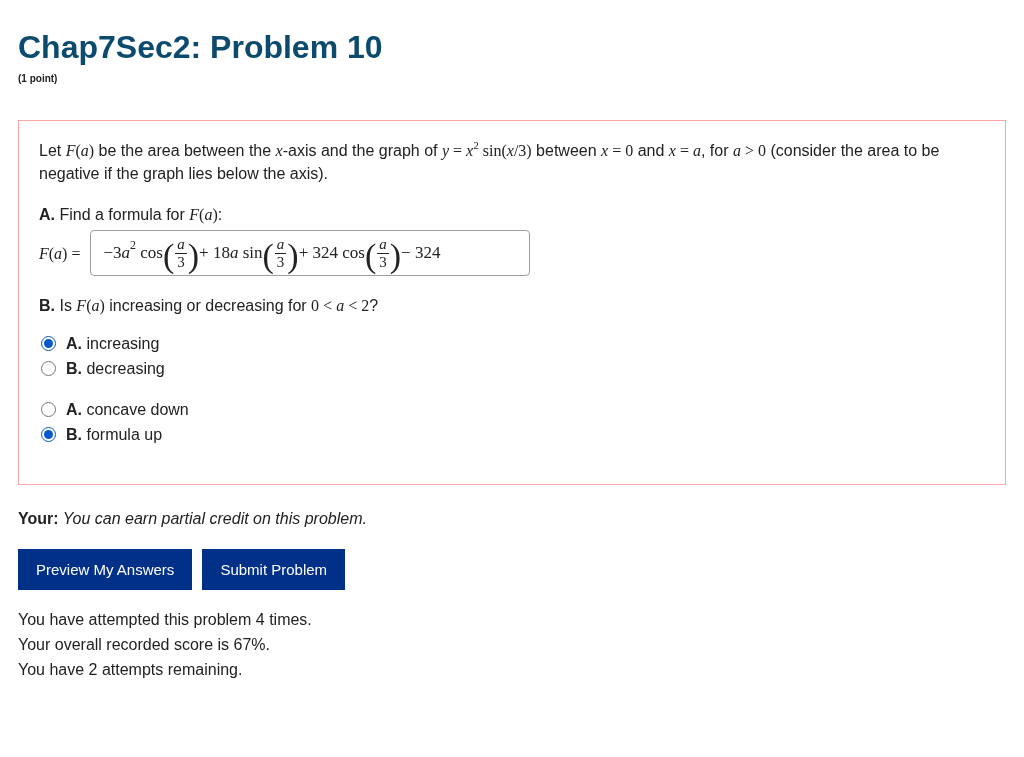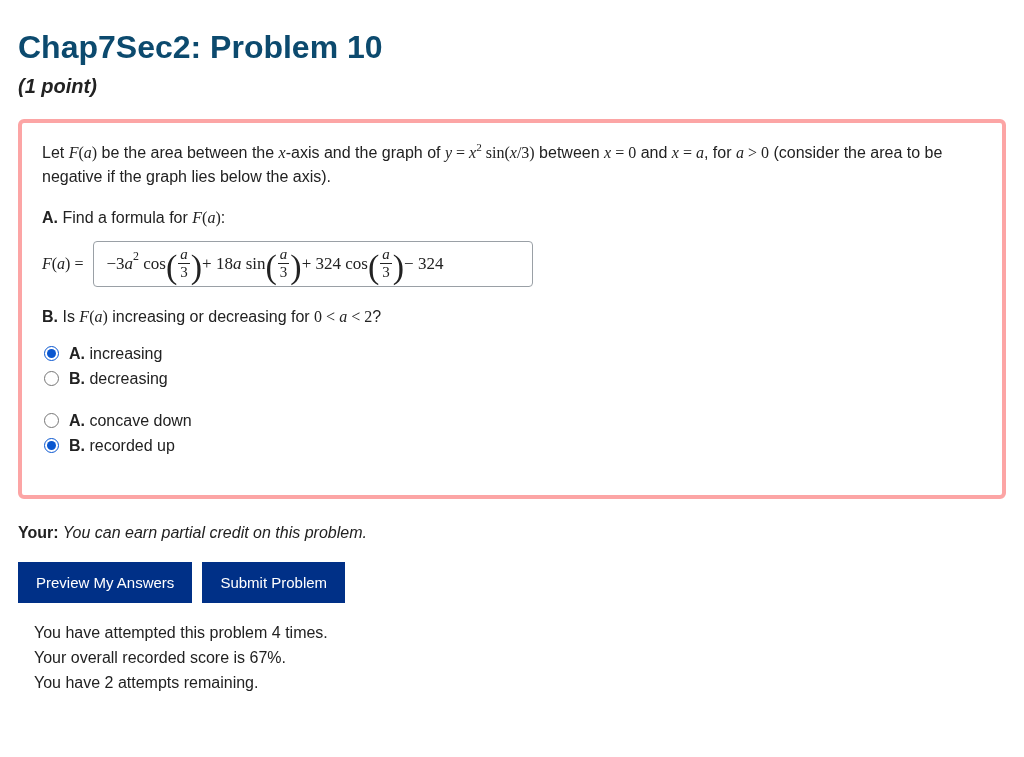--- a/index.html
+++ b/index.html
@@ -13,36 +13,35 @@
     line-height: 1.45;
   }
   h1 {
     font-size: 32px;
     font-weight: 700;
     margin: 8px 0 2px 0;
     color: #0c4a6e;
   }
   .points {
     font-weight: 700;
-    font-size: 20px;
-    margin-bottom: 18px;
-    font-style: italic;
+    font-size: 10px;
+    margin-bottom: 33px;
   }
   .problem-box {
-    border: 4px solid #fca5a5;
-    border-radius: 6px;
+    border: 1px solid #fca5a5;
+    border-radius: 0;
     padding: 18px 20px 20px 20px;
     margin-bottom: 22px;
   }
   .mathvar { font-family: "Times New Roman", serif; font-style: italic; }
   .mathrm  { font-family: "Times New Roman", serif; font-style: normal; }
   .prompt { margin: 0 0 18px 0; }
   .part-label { font-weight: 700; }
   .part { margin: 0 0 18px 0; }
-  .formula-row { display: flex; align-items: center; gap: 10px; margin-top: 12px; }
+  .formula-row { display: flex; align-items: center; gap: 10px; margin-top: 4px; }
   .answer-input {
     border: 1px solid #9aa0a6;
     border-radius: 4px;
     padding: 10px 12px;
     font-family: "Times New Roman", serif;
     font-size: 17px;
     min-width: 440px;
     height: 46px;
     display: flex;
     align-items: center;
@@ -58,21 +57,21 @@
   .button-row { display: flex; gap: 10px; margin-bottom: 18px; }
   .btn {
     background: #003087;
     color: #fff;
     border: none;
     border-radius: 0;
     padding: 12px 18px;
     font-size: 15px;
     cursor: pointer;
   }
-  .status p { margin: 2px 16px; font-size: 16px; }
+  .status p { margin: 2px 0; font-size: 16px; }
   
   .frac { display:inline-flex; flex-direction:column; align-items:center; vertical-align:middle; font-family:"Times New Roman",serif; font-size:15px; line-height:1; margin:0 1px; }
   .frac .num { padding: 0 2px 1px 2px; }
   .frac .den { border-top:1px solid #222; padding:1px 2px 0 2px; }
   .big-paren { font-family:"Times New Roman",serif; font-size:34px; line-height:0; position:relative; top:3px; }
   .sup { font-size:0.7em; position:relative; top:-0.65em; font-family:"Times New Roman",serif; }
 </style>
 </head>
 <body>
 
@@ -140,21 +139,21 @@
       </label>
     </div>
 
     <div class="radio-group" style="margin-bottom:0;">
       <label class="radio-row">
         <input type="radio" name="partC" style="">
         <span class="opt-label"><span class="letter">A.</span> <span>concave down</span></span>
       </label>
       <label class="radio-row">
         <input type="radio" name="partC" checked="" style="">
-        <span class="opt-label"><span class="letter">B.</span> <span>recorded up</span></span>
+        <span class="opt-label"><span class="letter">B.</span> <span>formula up</span></span>
       </label>
     </div>
   </div>
 
 </div>
 
 <p class="note">
   <span class="note-label">Your:</span><span class="note-text"> You can earn partial credit on this problem.</span>
 </p>
 

